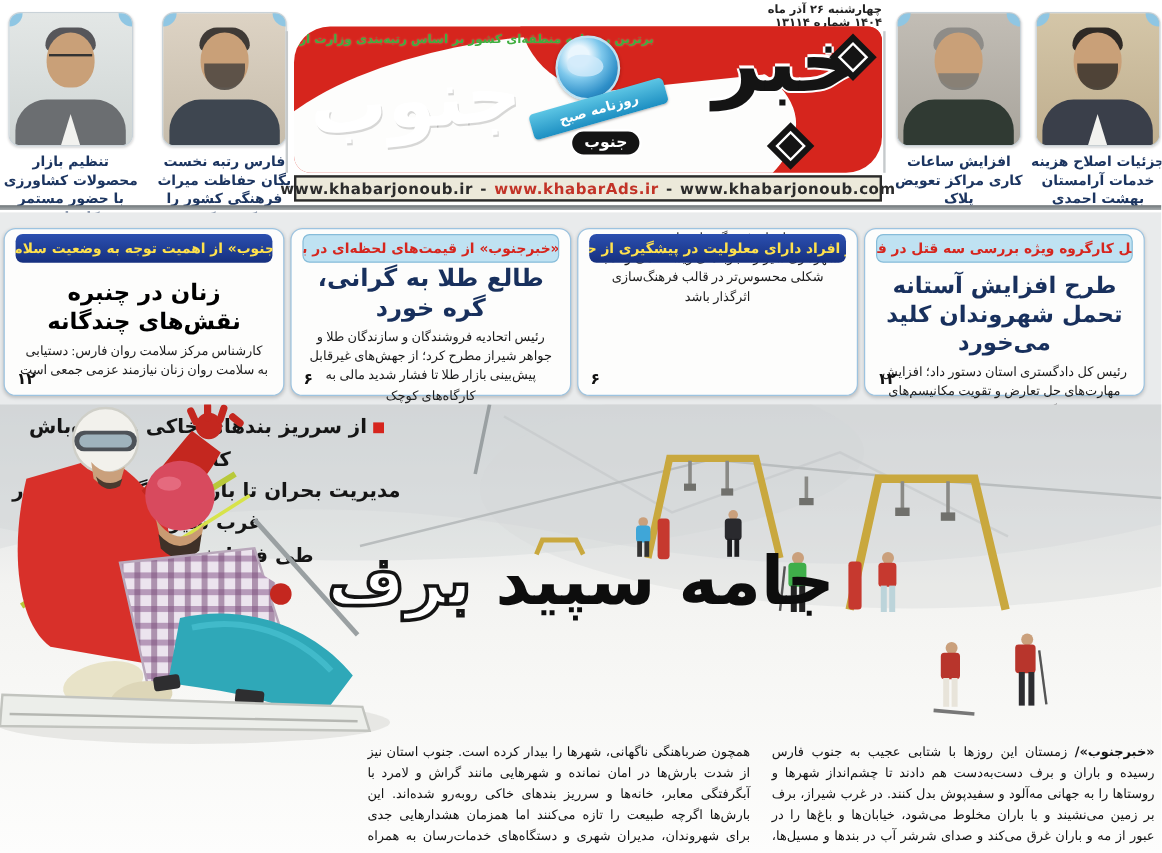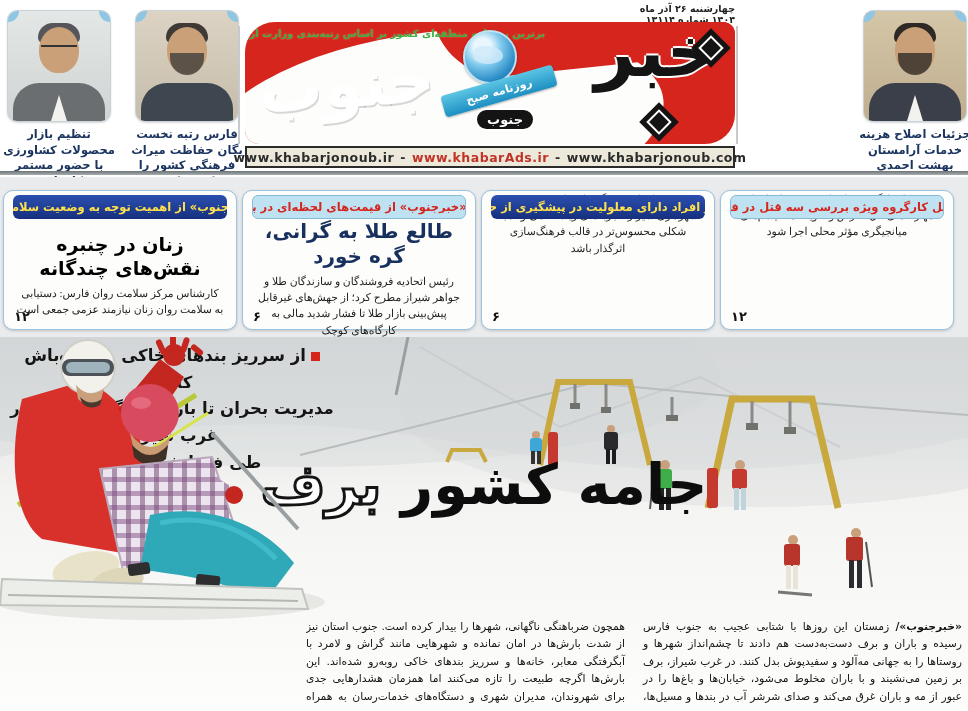--- a/index.html
+++ b/index.html
@@ -147,20 +147,32 @@
       <div class="fig-head"></div>
       <div class="fig-beard"></div>
       <div class="fig-shoulders"></div>
       <div class="corner tl"></div>
       <div class="corner tr"></div>
     </div>
     <div class="caption">فارس رتبه نخست یگان حفاظت میراث فرهنگی کشور را کسب کرد</div>
     <div class="page-num">۴</div>
   </div>
 
+  <div class="portrait-col p3" style="right:110px;">
+    <div class="photo-frame">
+      <div class="fig-hair"></div>
+      <div class="fig-head"></div>
+      <div class="fig-beard"></div>
+      <div class="fig-shoulders"></div>
+      <div class="corner tl"></div>
+      <div class="corner tr"></div>
+    </div>
+    <div class="caption">افزایش ساعات کاری مراکز تعویض پلاک</div>
+    <div class="page-num">۴</div>
+  </div>
 
   <div class="portrait-col p4" style="right:-6px;">
     <div class="photo-frame">
       <div class="fig-hair"></div>
       <div class="fig-head"></div>
       <div class="fig-beard"></div>
       <div class="fig-shoulders"></div>
       <div class="fig-shirt"></div>
       <div class="corner tl"></div>
       <div class="corner tr"></div>
@@ -193,20 +205,21 @@
     <span>-</span>
     <span>www.khabarjonoub.com</span>
   </div>
 
   <div class="top-rule"></div>
 
   <div class="news-strip">
 
     <div class="news-box b0" style="left:720px;">
       <div class="kicker light">تشکیل کارگروه ویژه بررسی سه قتل در فارس</div>
+      <div class="news-headline">طرح افزایش آستانه تحمل شهروندان کلید می‌خورد</div>
       <div class="news-sub">رئیس کل دادگستری استان دستور داد؛ افزایش مهارت‌های حل تعارض و تقویت مکانیسم‌های میانجیگری مؤثر محلی اجرا شود</div>
       <div class="news-num">۱۲</div>
     </div>
 
     <div class="news-box b1" style="left:481px;">
       <div class="kicker dark">نقش اثرگذار افراد دارای معلولیت در پیشگیری از حوادث شهری</div>
       <div class="news-sub">رئیس سازمان فرهنگی، اجتماعی و ورزشی شهرداری شیراز: تجربه‌های زیسته، می‌تواند به شکلی محسوس‌تر در قالب فرهنگ‌سازی اثرگذار باشد</div>
       <div class="news-num">۶</div>
     </div>
 
@@ -306,21 +319,21 @@
     </svg>
 
     <div class="bullet-block">
       <span class="bullet-sq"></span><span>از سرریز بندهای خاکی و آماده‌باش کامل</span><br>
       <span>مدیریت بحران تا بارش سنگین‌تر برف در غرب شیراز</span><br>
       <span>طی فردا شب تا جمعه</span>
     </div>
 
     <div class="main-headline">
       <div class="l1">
-        <span>جامه کشور</span>
+        <span>جامه سپید</span>
         <span class="outline">برف</span>
       </div>
     </div>
 
     <div class="article">
       <span class="lead">«خبرجنوب»/</span><span> زمستان این روزها با شتابی عجیب به جنوب فارس رسیده و باران و برف دست‌به‌دست هم دادند تا چشم‌انداز شهرها و روستاها را به جهانی مه‌آلود و سفیدپوش بدل کنند. در غرب شیراز، برف بر زمین می‌نشیند و با باران مخلوط می‌شود، خیابان‌ها و باغ‌ها را در عبور از مه و باران غرق می‌کند و صدای شرشر آب در بندها و مسیل‌ها، همچون ضرباهنگی ناگهانی، شهرها را بیدار کرده است. جنوب استان نیز از شدت بارش‌ها در امان نمانده و شهرهایی مانند گراش و لامرد با آبگرفتگی معابر، خانه‌ها و سرریز بندهای خاکی روبه‌رو شده‌اند. این بارش‌ها اگرچه طبیعت را تازه می‌کنند اما همزمان هشدارهایی جدی برای شهروندان، مدیران شهری و دستگاه‌های خدمات‌رسان به همراه داشته است. شرایط به گونه‌ای است که هر قطره آب می‌تواند تفاوت میان آرامش و بحران را رقم بزند و مسئولان با بسیج کامل نیروهای امدادی، خدماتی و بخش‌های مردمی، برای مدیریت شرایط در حالت آماده‌باش کامل هستند... </span>
     </div>
 
     <svg class="sled" width="345" height="291" viewBox="0 0 345 291">
       <defs>

